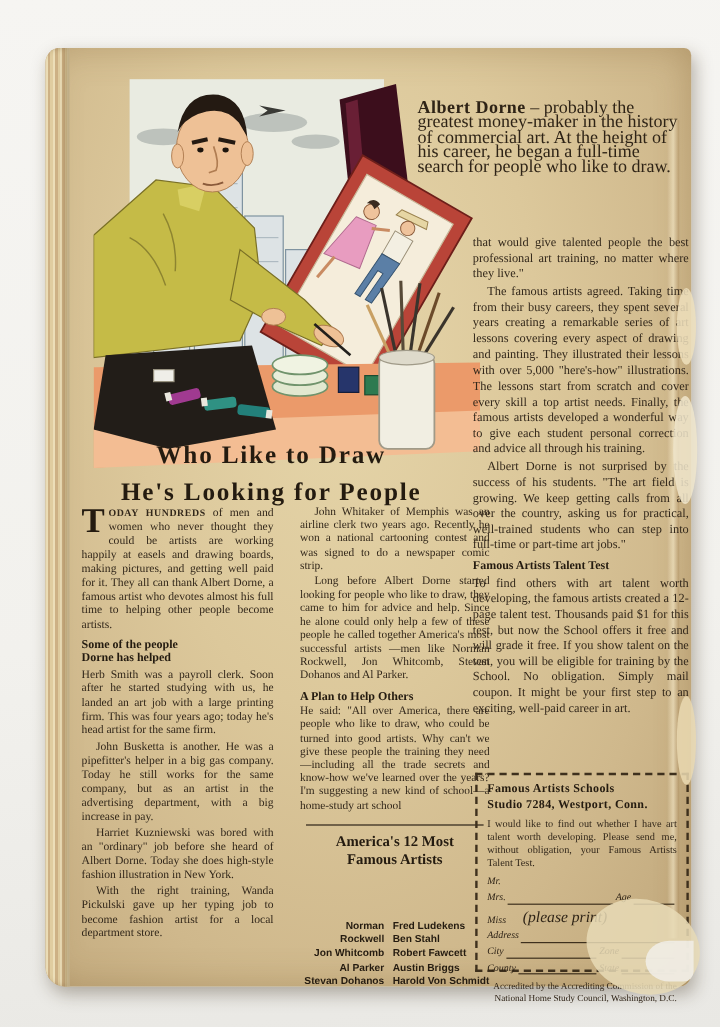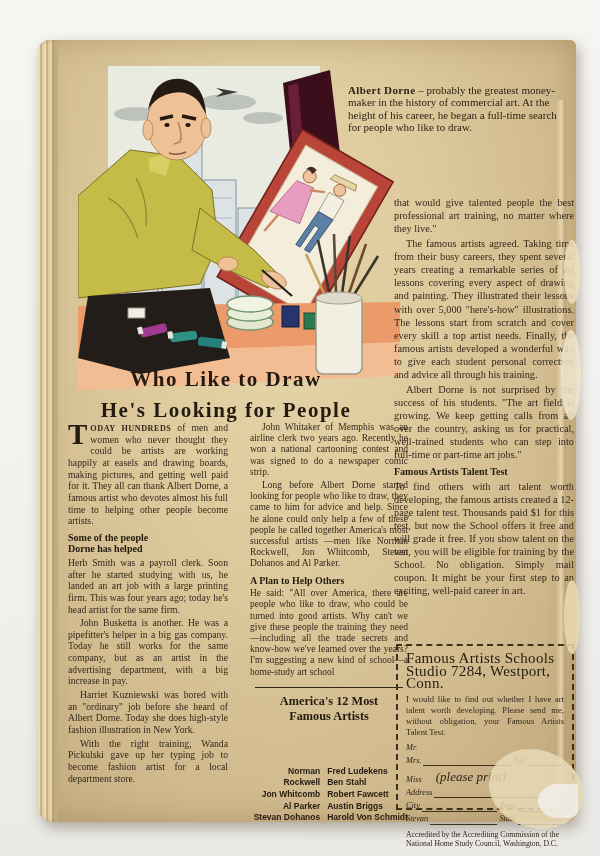--- a/index.html
+++ b/index.html
@@ -16,21 +16,21 @@
   }
   .spine{
     position:absolute;left:0;top:0;bottom:0;width:20px;border-radius:12px 0 0 16px;
     background:repeating-linear-gradient(90deg,#ecdeb8 0 2px,#cdb185 2px 4px,#e0cda0 4px 6px);
     box-shadow:inset -4px 0 5px rgba(90,60,20,.35);
   }
   .wear{position:absolute;border-radius:50%;opacity:.85;}
   .illu{position:absolute;left:40px;top:18px;}
   .caption{
     position:absolute;left:310px;top:44px;width:218px;
-    font-size:11px;line-height:12.3px;text-align:left;color:#2e2316;
+    font-size:15px;line-height:12.3px;text-align:left;color:#2e2316;
   }
   .caption b{letter-spacing:.4px;}
   .headline{
     position:absolute;left:10px;top:324px;width:356px;text-align:center;
     font-weight:bold;font-size:21px;line-height:31px;letter-spacing:1.5px;color:#241b10;
   }
   .col{position:absolute;font-size:9.7px;line-height:1.2;text-align:justify;overflow:hidden;}
   .col-left{left:30px;top:382px;width:160px;height:400px;}
   .col-mid{left:212px;top:382px;width:158px;height:400px;font-size:9.5px;line-height:1.18;}
   .col-right{left:356px;top:156px;width:180px;height:452px;font-size:10.3px;line-height:1.27;}
@@ -41,29 +41,29 @@
   .subhead{font-weight:bold;font-size:10px;line-height:11.5px;margin:5px 0 2px 0;color:#241b10;}
   .divider{border:none;border-top:1.6px solid #2e2418;width:94%;margin:9px auto 6px auto;}
   .artists-title{text-align:center;font-weight:bold;font-size:12.3px;line-height:15px;color:#241b10;margin-bottom:5px;}
   .artists{display:flex;gap:7px;font-family:"Liberation Sans",sans-serif;font-size:8.5px;font-weight:bold;line-height:11.6px;color:#241b10;margin-top:42px;}
   .artists .a-l{flex:1;text-align:right;}
   .artists .a-r{flex:1.15;text-align:left;}
   .coupon{
     position:absolute;left:358px;top:604px;width:178px;height:166px;box-sizing:border-box;
     border:2px dashed #3e301d;padding:6px 8px 4px 8px;font-size:8.6px;line-height:1.28;
   }
-  .coupon-title{font-weight:normal;font-size:15px;line-height:12.5px;letter-spacing:.3px;color:#241b10;}
+  .coupon-title{font-weight:bold;font-size:10px;line-height:12.5px;letter-spacing:.3px;color:#241b10;}
   .coupon-body{margin-top:4px;text-align:justify;}
   .form{margin-top:5px;font-style:italic;font-size:8.3px;color:#2e2316;}
   .frow{display:flex;align-items:flex-end;margin-bottom:2.5px;}
   .fline{flex:1;border-bottom:1px solid #3e301d;height:8px;margin:0 2px;}
   .fline.short{flex:0 0 34px;}
   .fline.mid{flex:0 0 44px;}
   .pprint{font-size:13px;margin-left:14px;}
-  .accred{margin-top:5px;font-size:7.7px;line-height:1.25;text-align:left;font-style:normal;}
+  .accred{margin-top:5px;font-size:7.7px;line-height:1.25;text-align:right;font-style:normal;}
   .crease{position:absolute;right:10px;top:60px;bottom:40px;width:10px;
     background:linear-gradient(90deg,rgba(255,250,230,0) 0,rgba(250,240,210,.55) 50%,rgba(140,100,50,.25) 100%);}
 </style>
 </head>
 <body>
 
 <div class="book">
   <div class="spine"></div>
   <div class="crease"></div>
 
@@ -259,21 +259,21 @@
         <span>Address</span>
         <span class="fline"></span>
       </div>
       <div class="frow">
         <span>City</span>
         <span class="fline"></span>
         <span>Zone</span>
         <span class="fline mid"></span>
       </div>
       <div class="frow">
-        <span>Stevan</span>
+        <span>County</span>
         <span class="fline"></span>
         <span>State</span>
         <span class="fline mid"></span>
       </div>
       <div class="accred">Accredited by the Accrediting Commission of the National Home Study Council, Washington, D.C.</div>
     </div>
   </div>
 
   <div class="wear" style="right:-4px;top:200px;width:16px;height:64px;background:#eee1bd;"></div>
   <div class="wear" style="right:-5px;top:290px;width:20px;height:90px;background:#f0e6cc;"></div>

